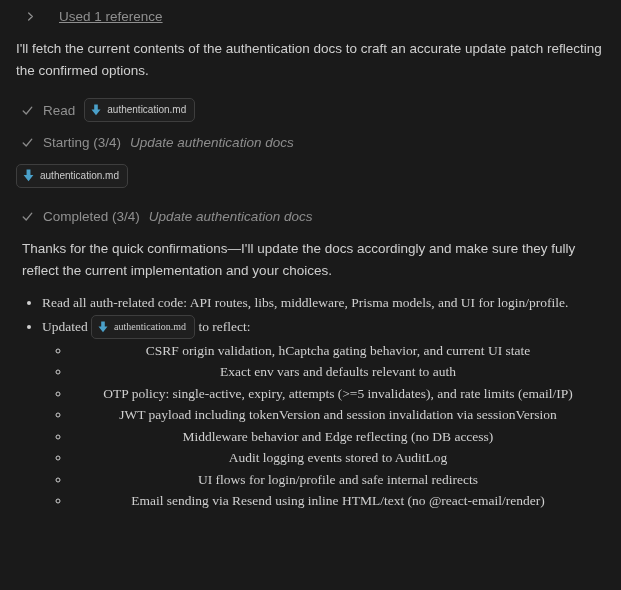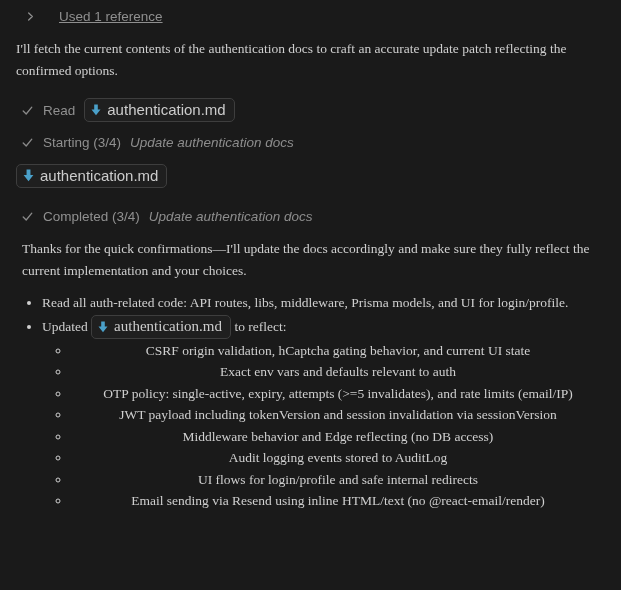--- a/index.html
+++ b/index.html
@@ -20,21 +20,20 @@
     padding-left: 9px;
     cursor: pointer;
     text-decoration: underline;
   }
   .ref-row svg { flex: 0 0 auto; }
 
   p.msg {
     margin: 12px 0 0 0;
     line-height: 22px;
     color: #cfcfcf;
-    font-family: Liberation Serif, serif;
   }
 
   
   .step-row {
     display: flex; align-items: center; gap: 9px;
     color: #909090; height: 22px;
     padding-left: 5px;
   }
   .step-row.read { margin-top: 16px; height: 24px; }
   .step-row.starting { margin-top: 9px; }
@@ -42,21 +41,21 @@
   .step-task { font-style: italic; color: #8d8d8d; text-align: center; }
 
   
   .chip {
     display: inline-flex; align-items: center; gap: 6px;
     border: 1px solid #3e3e3e;
     background: #1f1f1f;
     border-radius: 5px;
     padding: 2px 8px 3px 6px;
     color: #cccccc;
-    font-size: 15px;
+    font-size: 10px;
     line-height: 17px;
     cursor: pointer;
     white-space: nowrap;
     vertical-align: middle;
   }
   .chip svg { flex: 0 0 auto; }
   .chip-standalone { margin-top: 11px; }
 
   .actions-heading { margin: 17px 0 0 0; line-height: 22px; color: #cfcfcf; }
 

